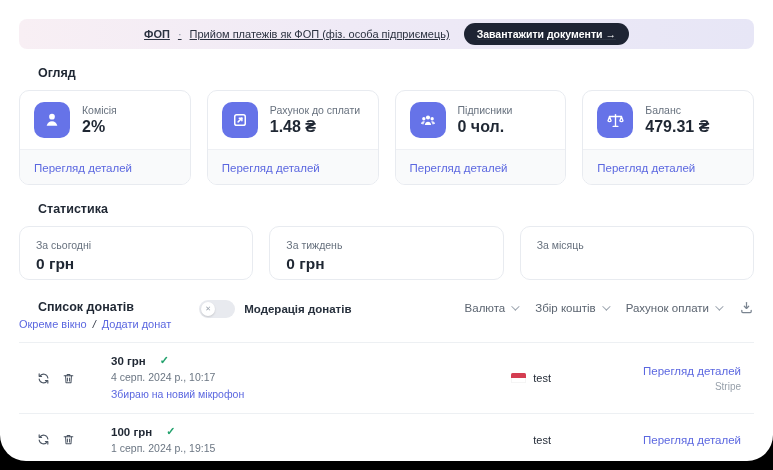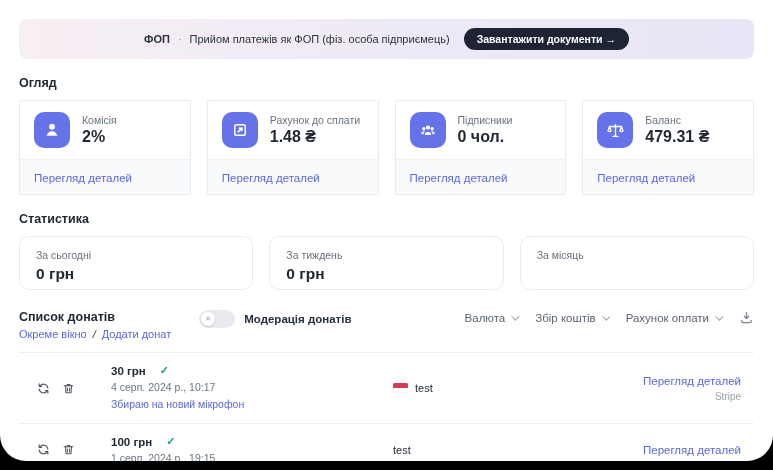--- a/index.html
+++ b/index.html
@@ -2,34 +2,34 @@
 <html><head>
 <meta charset="utf-8">
 <style>
   * { box-sizing: border-box; margin: 0; padding: 0; }
   html,body { width: 773px; height: 470px; }
   body { background:#000; font-family:"Liberation Sans", sans-serif; position:relative; overflow:hidden; }
   .bg-top { position:absolute; top:0; left:0; right:0; height:60px; background:#fff; }
   .page { position:absolute; top:0; left:0; width:773px; height:461px; background:#fff; border-radius:26px; overflow:hidden; }
 
   
-  .banner { margin:19px 19px 0; height:40px; border-radius:8px;
+  .banner { margin:19px 19px 0; height:30px; border-radius:8px;
     background:linear-gradient(90deg,#f8eff4 0%,#efeaf6 45%,#e7e6f6 100%);
-    display:flex; align-items:center; justify-content:center; gap:8px; font-size:11px; color:#2b3240; }
+    display:flex; align-items:center; justify-content:center; gap:8px; font-size:11px; color:#2b3240;text-decoration:underline; }
   .b-badge { font-weight:700; }
   .b-sep { color:#8a93a0; }
   .b-btn { background:#1e2433; color:#fff; border:none; border-radius:999px; padding:5px 13px;
     font-size:10.5px; font-weight:700; margin-left:6px; cursor:pointer; font-family:inherit; }
 
   .content { padding:0 19px; }
-  .section-title { font-size:12.5px; font-weight:700; color:#1f2733; margin-top:17px; }
+  .section-title { font-size:12.5px; font-weight:700; color:#1f2733; margin-top:17px;margin-left:19px; }
 
   
   .cards4 { display:grid; grid-template-columns:repeat(4,1fr); gap:16px; margin-top:10px; }
-  .card { border:1px solid #e8ebf0; border-radius:2px; background:#fff; overflow:hidden; }
+  .card { border:1px solid #e8ebf0; border-radius:10px; background:#fff; overflow:hidden; }
   .card-body { display:flex; align-items:center; gap:12px; padding:12px 14px; height:58px; }
   .tile { width:36px; height:36px; min-width:36px; border-radius:10px; background:#6673e8;
     display:flex; align-items:center; justify-content:center; }
   .c-label { font-size:10.5px; color:#67717e; margin-bottom:2px; white-space:nowrap; }
   .c-value { font-size:16px; font-weight:700; color:#1f2733; }
   .card-foot { border-top:1px solid #eef0f4; background:#f9fafb; padding:8px 14px; }
   .link { color:#5b67e0; font-size:11px; text-decoration:none; cursor:pointer; }
   .card-foot .link { font-size:11.5px; }
 
   
@@ -60,21 +60,21 @@
   .don-row { display:grid; grid-template-columns:92px 282px 1fr 190px; align-items:center;
     border-top:1px solid #edf0f3; padding:11px 13px 11px 0; }
   .don-row:last-child { border-bottom:1px solid #edf0f3; }
   .row-icons { display:flex; gap:12px; padding-left:18px; }
   .icon-btn { background:none; border:none; cursor:pointer; display:flex; padding:0; }
   .amt-line { display:flex; align-items:center; gap:14px; }
   .amount { font-size:11.5px; font-weight:700; color:#1f2733; }
   .check { color:#23a26d; font-size:11px; font-weight:700; }
   .date { font-size:10.5px; color:#6b7683; margin-top:4px; }
   .campaign { display:inline-block; font-size:10.5px; margin-top:5px; }
-  .donor-cell { display:flex; align-items:center; gap:7px; font-size:11px; color:#1f2733; }
+  .donor-cell { display:flex; align-items:center; gap:7px; font-size:11px; color:#1f2733;justify-content:flex-end; }
   .flag { width:15px; height:10px; border-radius:1.5px; overflow:hidden; display:inline-block;
     box-shadow:0 0 0 .5px rgba(0,0,0,.08) inset; }
   .flag .top { height:50%; background:#f4f5f6; }
   .flag .bot { height:50%; background:#d43d51; }
   .row-right { display:flex; flex-direction:column; align-items:flex-end; gap:4px; }
   .row-right .link { font-size:11.5px; }
   .method { font-size:10px; color:#98a1ab; }
 </style>
 </head>
 <body>

